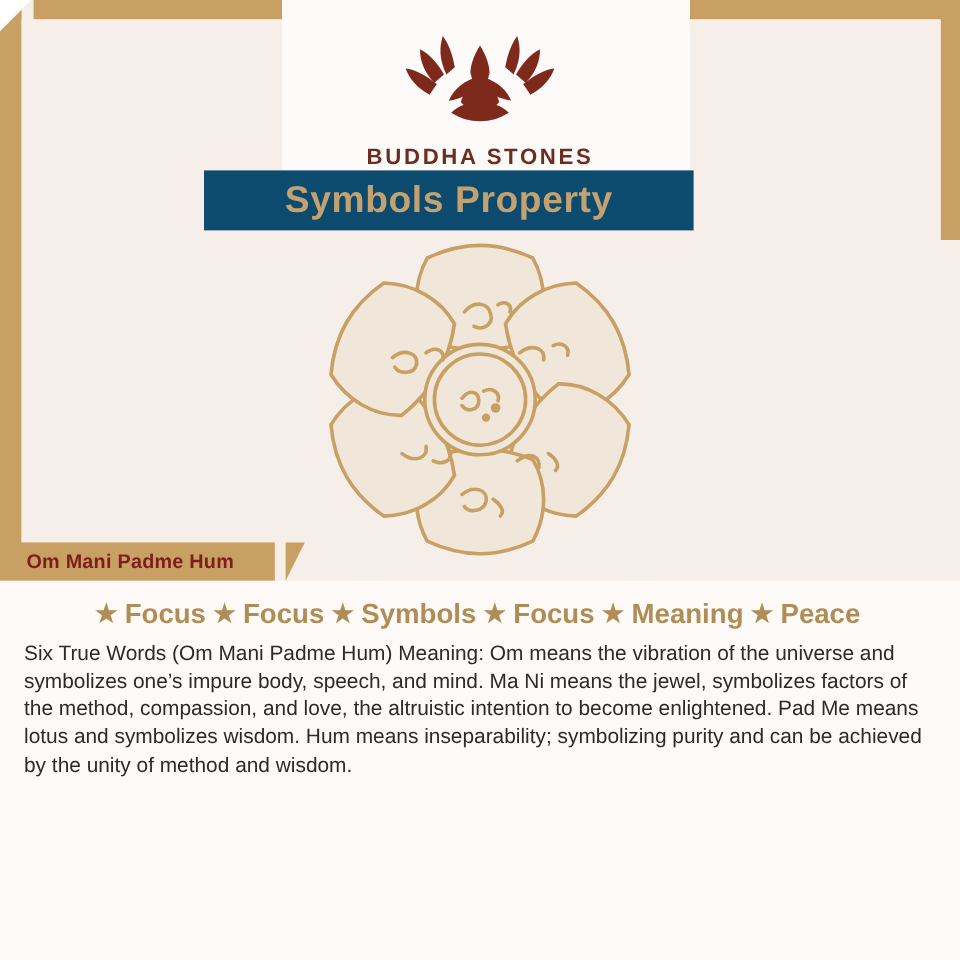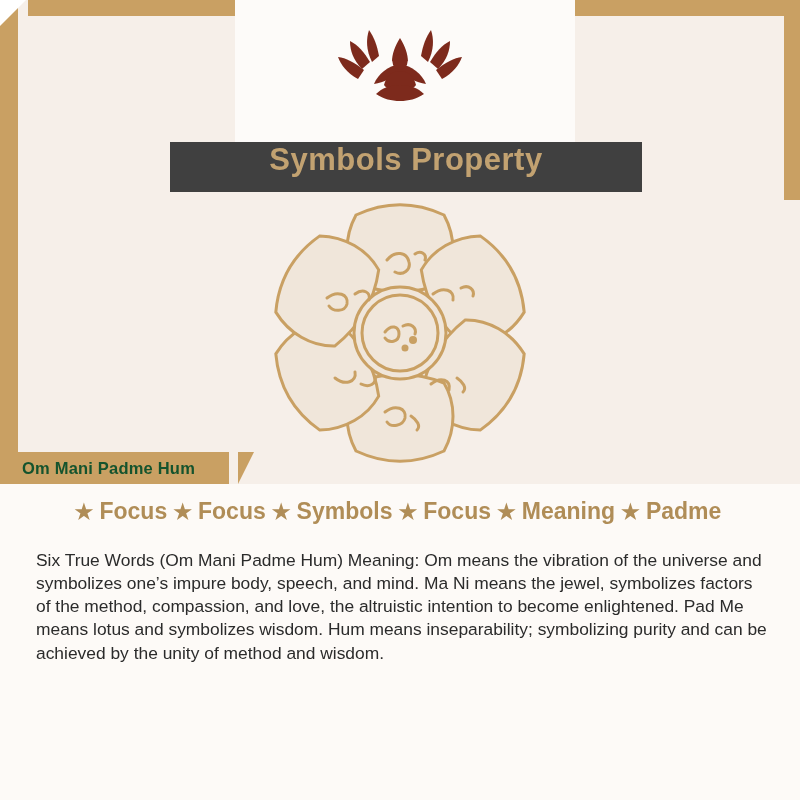--- a/index.html
+++ b/index.html
@@ -74,23 +74,24 @@
     font-weight: bold;
     letter-spacing: 2.2px;
     color: #6c2d20;
     font-family: "Liberation Sans", sans-serif;
   }
 
   
   .title-band {
     position: absolute;
     left: 170px; top: 142px;
-    width: 472px; height: 50px;
-    background: #404040;
-    display: flex;
+    width: 408px; height: 50px;
+    background: #0c4a6e;
+    display: flex;
+    align-items: center;
     justify-content: center;
   }
   .title-text {
     font-size: 31px;
     font-weight: bold;
     color: #c2a271;
     letter-spacing: 0.5px;
   }
 
   
@@ -100,21 +101,21 @@
     display: flex;
     justify-content: center;
   }
 
   
   .tag {
     position: absolute;
     left: 0; top: 452px;
     height: 32px;
     background: #c9a063;
-    color: #14532d;
+    color: #7f1d1d;
     font-size: 16.5px;
     font-weight: bold;
     display: flex;
     align-items: center;
     padding: 0 34px 0 22px;
     letter-spacing: 0.2px;
   }
   .tag-notch {
     position: absolute;
     left: 238px; top: 452px;
@@ -145,21 +146,21 @@
     color: #b08d57;
     font-size: 21px;
     line-height: 1;
   }
   .paragraphs {
     padding: 8px 16px 0 20px;
     color: #2b2b2b;
     font-size: 17.4px;
     line-height: 1.33;
   }
-  .paragraphs p { margin: 16px; }
+  .paragraphs p { margin: 0; }
   .paragraphs p + p { margin-top: 1px; }
 </style>
 </head>
 <body>
 
 <div class="page">
 
   <div class="corner corner-tl-h"></div>
   <div class="corner corner-tr-h"></div>
   <div class="corner corner-tr-v"></div>
@@ -186,20 +187,21 @@
         <path d="M100 46 C88 48 78 56 74 66 C84 64 93 60 100 54 Z"></path>
         <path d="M100 46 C112 48 122 56 126 66 C116 64 107 60 100 54 Z"></path>
 
         <circle cx="100" cy="44" r="7.5"></circle>
 
         <path d="M100 53 C92 53 86 59 84 67 C87 71 93 74 100 74 C107 74 113 71 116 67 C114 59 108 53 100 53 Z"></path>
 
         <path d="M76 76 C82 70 90 67 100 67 C110 67 118 70 124 76 C116 81 109 83 100 83 C91 83 84 81 76 76 Z"></path>
       </g>
     </svg>
+    <div class="brand-name">BUDDHA STONES</div>
   </div>
 
   <div class="title-band">
     <div class="title-text">Symbols Property</div>
   </div>
 
   <div class="mandala-wrap">
     <svg width="330" height="270" viewBox="0 0 330 270">
       <g stroke="#c9a063" fill="#f0e6da" stroke-width="3">
 
@@ -268,20 +270,20 @@
       <span class="kw">Focus</span>
       <span class="star">★</span>
       <span class="kw">Focus</span>
       <span class="star">★</span>
       <span class="kw">Symbols</span>
       <span class="star">★</span>
       <span class="kw">Focus</span>
       <span class="star">★</span>
       <span class="kw">Meaning</span>
       <span class="star">★</span>
-      <span class="kw">Padme</span>
+      <span class="kw">Peace</span>
     </div>
     <div class="paragraphs">
       <p>Six True Words (Om Mani Padme Hum) Meaning: Om means the vibration of the universe and symbolizes one’s impure body, speech, and mind. Ma Ni means the jewel, symbolizes factors of the method, compassion, and love, the altruistic intention to become enlightened. Pad Me means lotus and symbolizes wisdom. Hum means inseparability; symbolizing purity and can be achieved by the unity of method and wisdom.</p>
     </div>
   </div>
 
 </div>
 
 </body></html>

